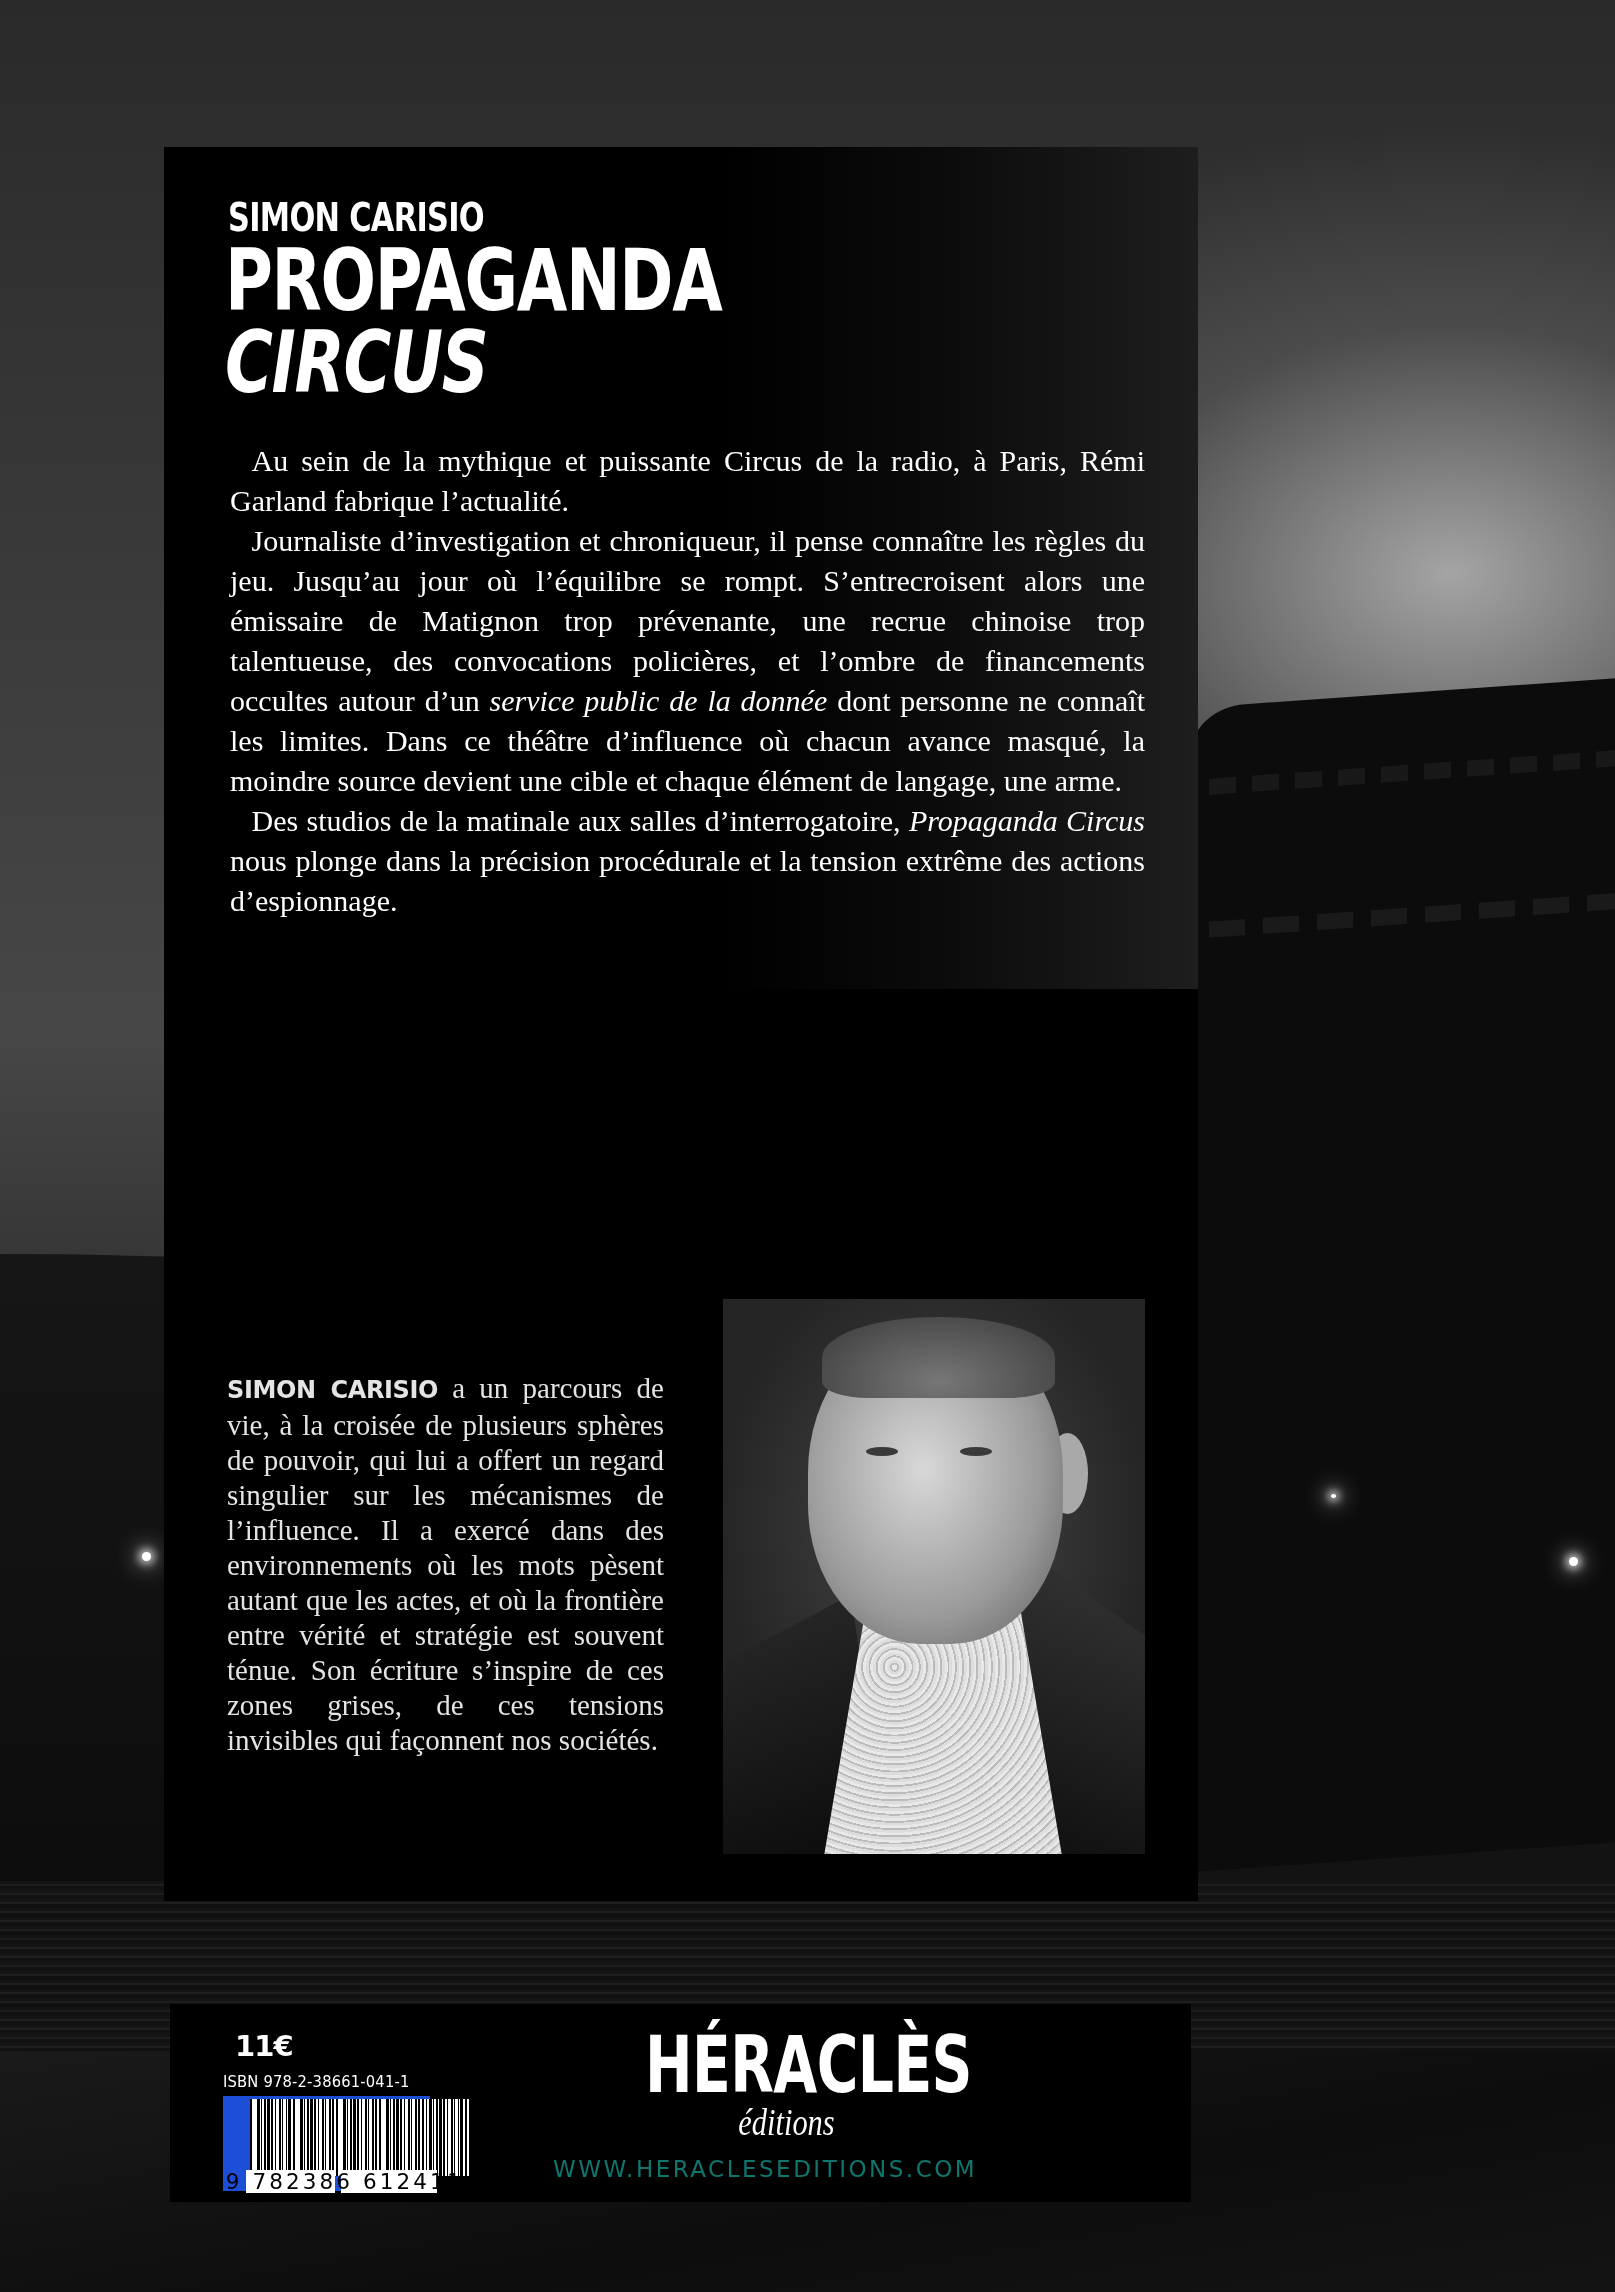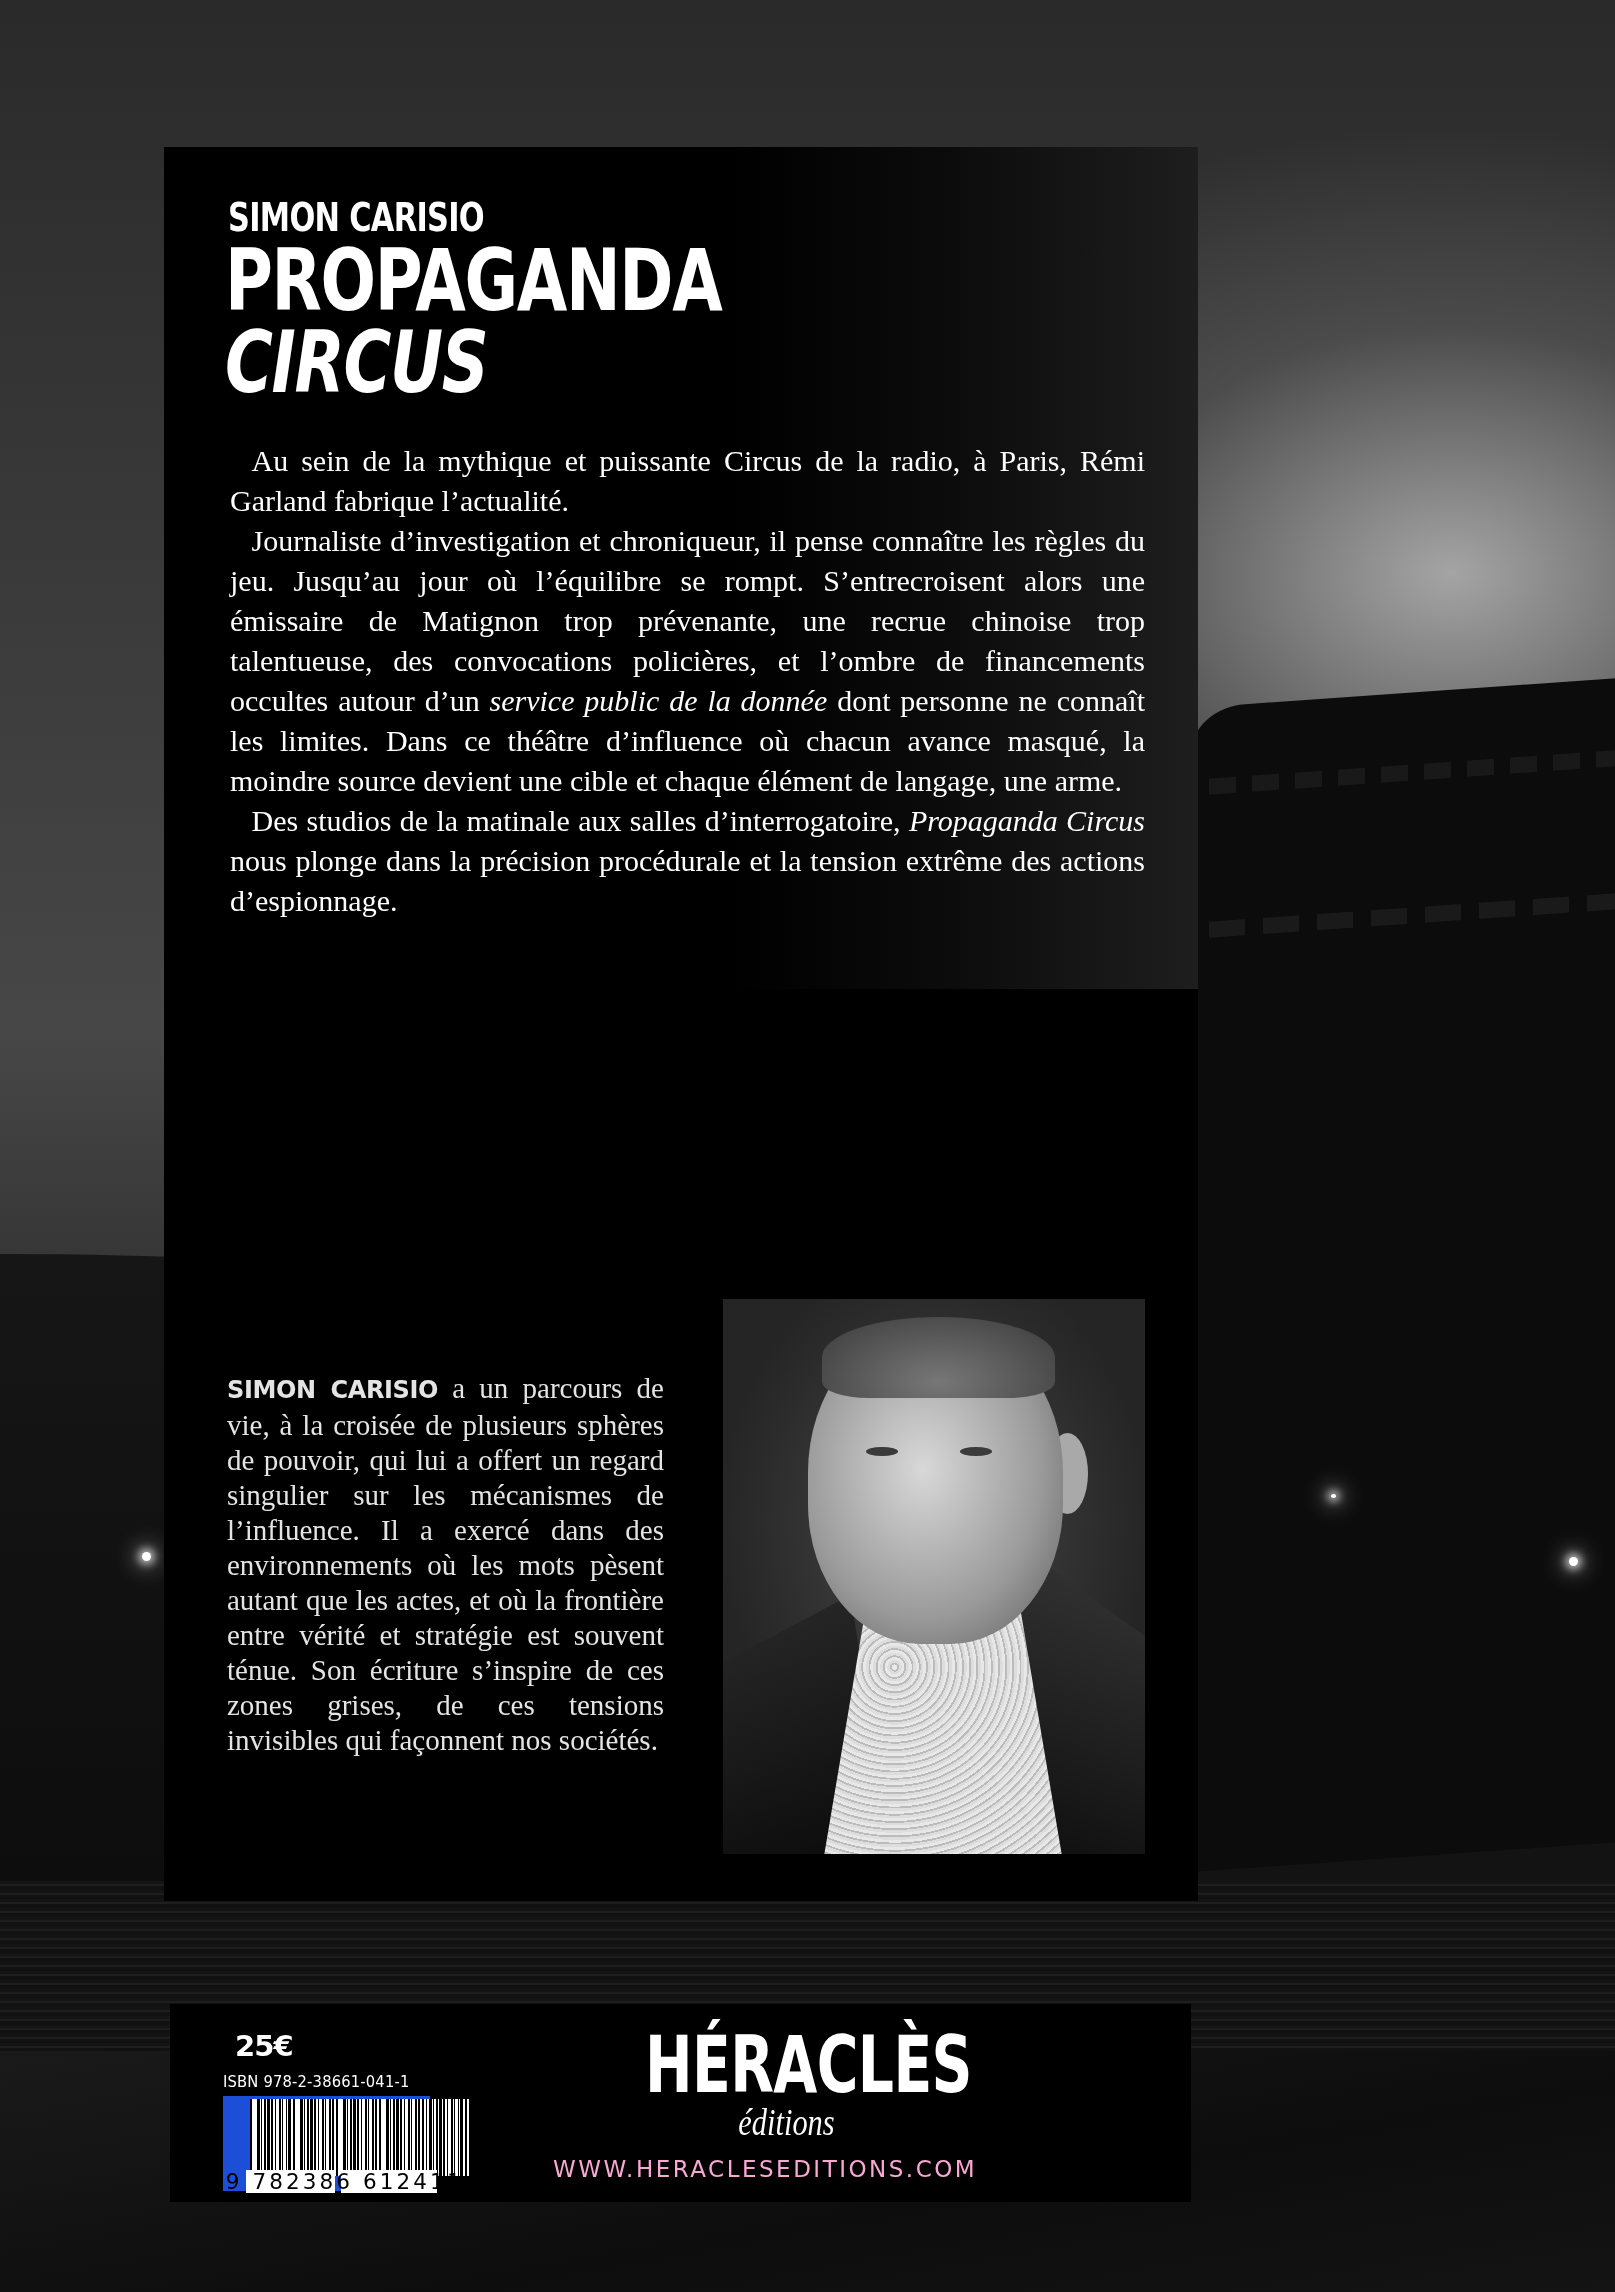--- a/index.html
+++ b/index.html
@@ -88,21 +88,21 @@
   .bar-digits { position:absolute; left:2.7px; bottom:-1.8px; width:247px; color:#000;
                 font-family:"DejaVu Sans", sans-serif; font-size:21.5px; line-height:23px; letter-spacing:3.1px;
                 background:linear-gradient(90deg, transparent 0 19.7px, #fff 19.7px 109px, transparent 109px 115px, #fff 115px 211px, transparent 211px);
                 white-space:nowrap; }
 
   .publisher { position:absolute; left:475px; top:25px; color:#fff; font-family:"DejaVu Sans", sans-serif;
                font-weight:bold; font-size:79px; line-height:73px; letter-spacing:-0.9px;
                transform:scaleX(0.72); transform-origin:left; }
   .editions { position:absolute; left:527px; top:99px; width:179px; text-align:center; color:#fff;
               font-style:italic; font-size:38px; line-height:38px; transform:scaleX(0.8); }
-  .url { position:absolute; left:383px; top:152px; color:#f9a8d4; font-family:"DejaVu Sans", sans-serif;
+  .url { position:absolute; left:383px; top:152px; color:#0f766e; font-family:"DejaVu Sans", sans-serif;
          font-size:23px; letter-spacing:2.5px; line-height:27px; }
 </style>
 </head>
 <body>
 
 <div class="bg">
   <div class="hill"></div>
   <div class="building"></div>
   <div class="water"></div>
   <div class="quay"></div>
@@ -135,21 +135,21 @@
     <div class="shirt"></div>
     <div class="ear"></div>
     <div class="head"></div>
     <div class="hair"></div>
     <div class="eye" style="left:143px;"></div>
     <div class="eye" style="left:237px;"></div>
   </div>
 </div>
 
 <div class="bottom">
-  <div class="price">25€</div>
+  <div class="price">11€</div>
   <div class="isbn">ISBN 978-2-38661-041-1</div>
   <div class="barcode">
     <div class="bars"></div>
     <div class="bar-digits">9 782386 612411</div>
   </div>
   <div class="publisher">HÉRACLÈS</div>
   <div class="editions">éditions</div>
   <div class="url">WWW.HERACLESEDITIONS.COM</div>
 </div>
 

